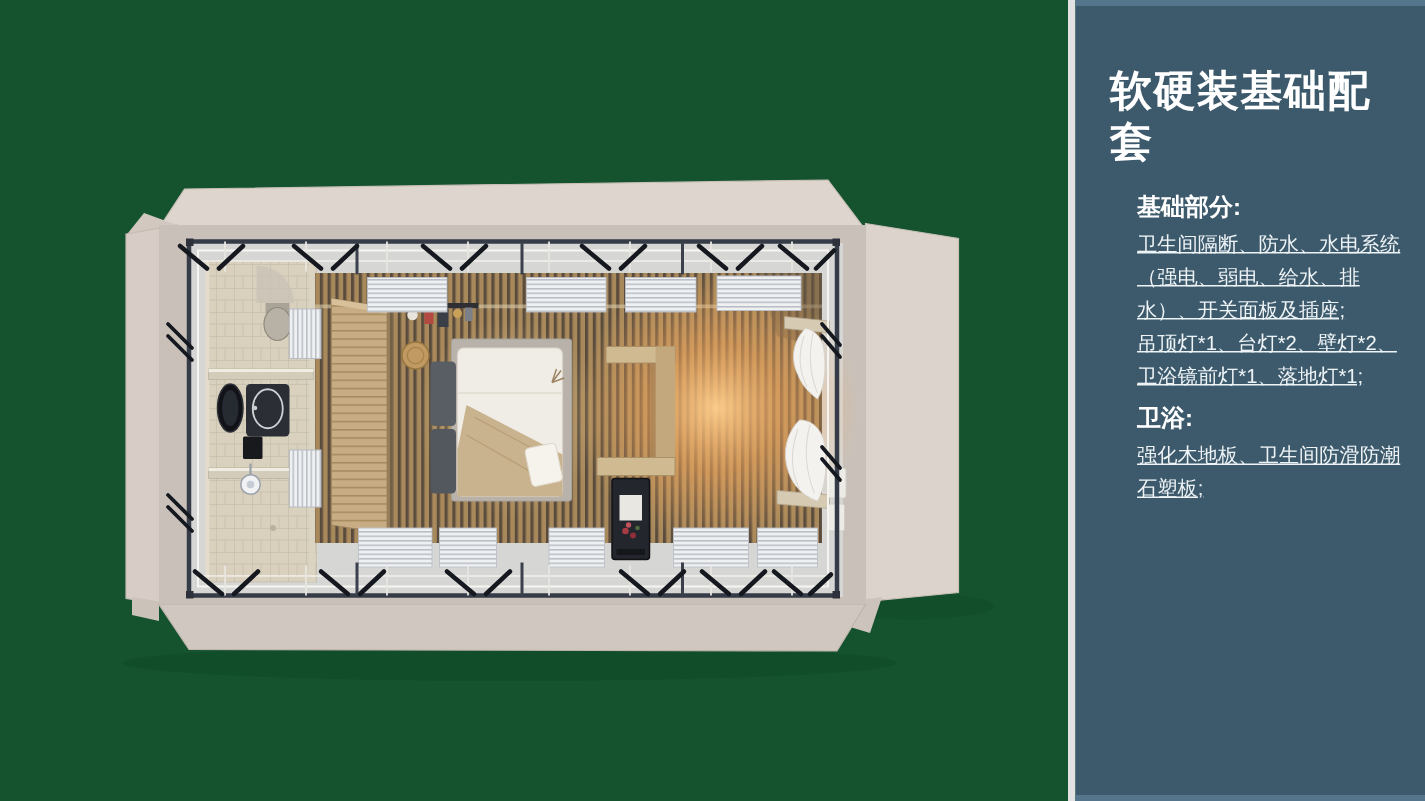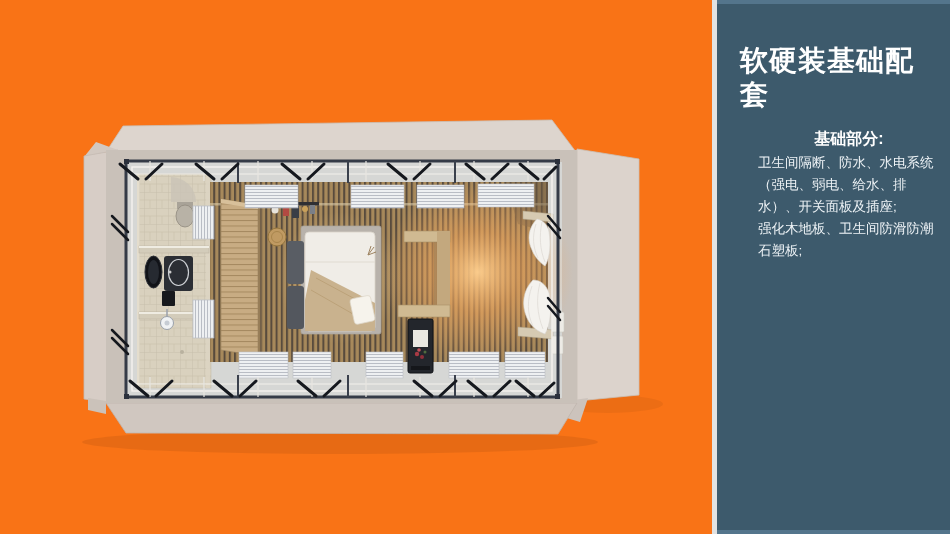--- a/index.html
+++ b/index.html
@@ -1,39 +1,39 @@
 <!DOCTYPE html>
 <html><head>
 <meta charset="utf-8">
 <style>
   html,body{margin:0;padding:0;background:#ffffff;}
   .slide{
     position:relative; width:950px; height:534px; overflow:hidden;
-    background:#f97316;
+    background:#14532d;
     font-family:"Liberation Sans", sans-serif;
   }
   .render-wrap{position:absolute; left:0; top:0; width:715px; height:534px;}
   .panel-divider{
     position:absolute; left:712px; top:0; width:5px; height:534px;
     background:#e2e2e2;
   }
   .sidebar{
     position:absolute; left:717px; top:0; width:233px; height:534px;
     background:#3d5a6c; color:#f5f8fa; box-sizing:border-box;
   }
   .sidebar .edge{position:absolute; left:0; right:0; height:4px; background:#54758c;}
   .sidebar .edge.top{top:0;}
   .sidebar .edge.bottom{bottom:0;}
   .sidebar h1{
     margin:44px 8px 0 23px; font-size:28px; line-height:34px;
     font-weight:800; letter-spacing:1px; color:#ffffff;
   }
   .sections{margin:17px 8px 0 41px; width:182px;}
-  .sections h2{margin:8px 0 3px; font-size:16px; line-height:20px; font-weight:700; color:#ffffff;text-align:center;}
-  .sections p{margin:0; font-size:13.5px; line-height:22px; color:#eef3f6; word-break:break-all;}
+  .sections h2{margin:8px 0 3px; font-size:16px; line-height:20px; font-weight:700; color:#ffffff;}
+  .sections p{margin:0; font-size:13.5px; line-height:22px; color:#eef3f6; word-break:break-all;text-decoration:underline;}
 </style>
 </head>
 <body>
 
 <div class="slide">
 
   <div class="render-wrap">
     <svg width="715" height="534" viewBox="0 0 715 534" role="img" aria-label="模块化客房俯视渲染图：左侧卫生间（浴室柜、花洒、马桶），中部木质隔断与双人床，右侧暖光区与白色窗帘，四周钢架与折叠板">
       <defs>
         <pattern id="wood" width="5.2" height="12" patternUnits="userSpaceOnUse">
@@ -244,22 +244,24 @@
 
   <aside class="sidebar">
     <div class="edge top"></div>
     <h1>软硬装基础配套</h1>
     <div class="sections">
       <section>
         <h2>基础部分:</h2>
         <p>卫生间隔断、防水、水电系统（强电、弱电、给水、排水）、开关面板及插座;</p>
       </section>
       <section>
-      </section>
-      <section>
+        <p>吊顶灯*1、台灯*2、壁灯*2、卫浴镜前灯*1、落地灯*1;</p>
+      </section>
+      <section>
+        <h2>卫浴:</h2>
       </section>
       <section>
         <p>强化木地板、卫生间防滑防潮石塑板;</p>
       </section>
     </div>
     <div class="edge bottom"></div>
   </aside>
 
 </div>
 

